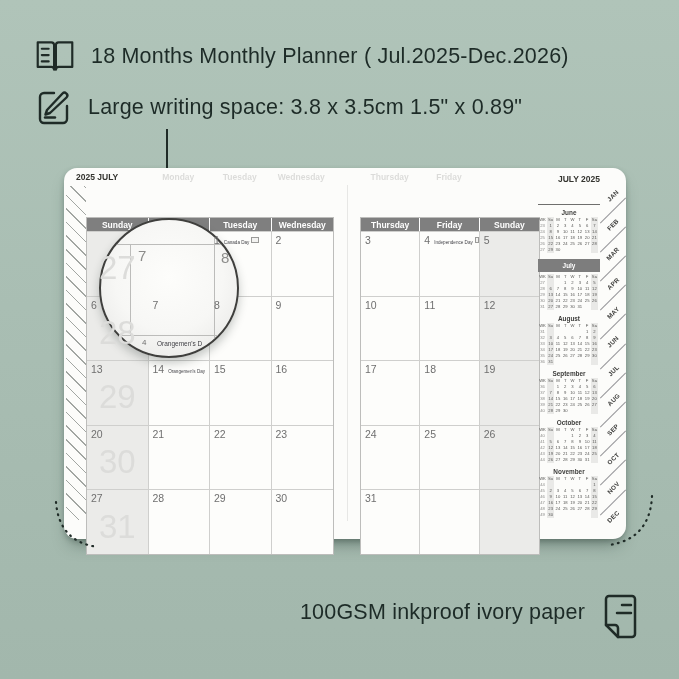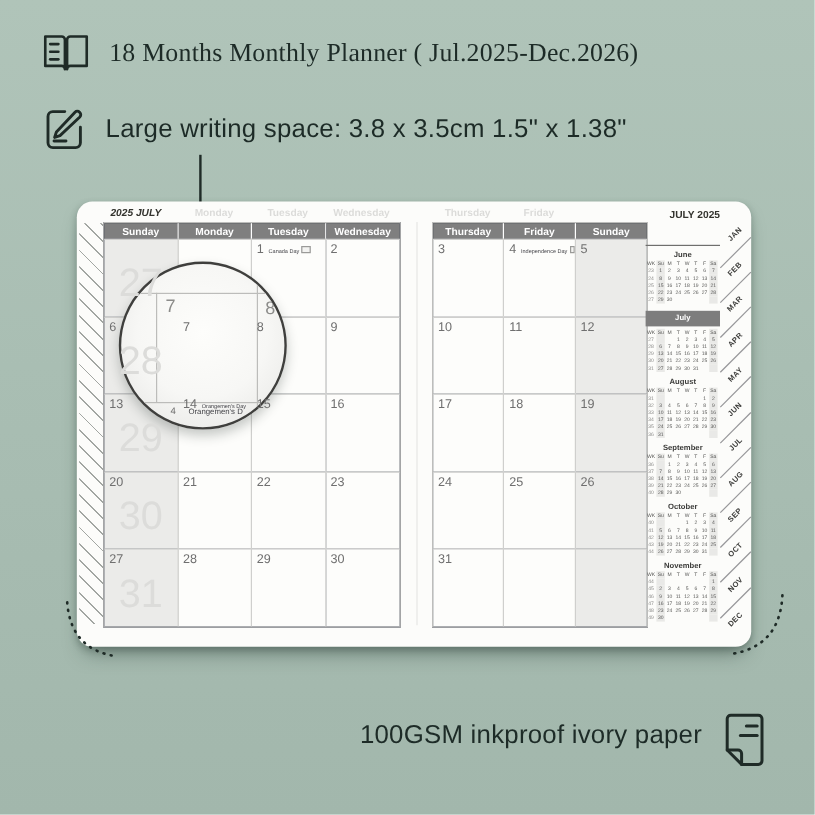--- a/index.html
+++ b/index.html
@@ -3,43 +3,43 @@
 <meta charset="utf-8">
 <style>
   html,body{margin:0;padding:0;}
   body{font-family:"Liberation Sans","DejaVu Sans",sans-serif;}
   #stage{position:relative;width:679px;height:679px;overflow:hidden;
          background:linear-gradient(180deg,#b0c4b9 0%,#a9beb3 45%,#a2b7ac 100%);}
 
   
   .feature{position:absolute;display:flex;align-items:center;color:#1d2b27;}
   .feature .ftext{font-size:21.5px;font-weight:500;letter-spacing:0.2px;white-space:nowrap;}
-  #feature-1{left:33px;top:24px;font-family:Liberation Serif, serif;}
+  #feature-1{left:33px;top:36px;}
   #feature-1 .ficon{margin-right:14px;}
   #feature-2{left:33px;top:84px;}
   #feature-2 .ficon{margin-right:13px;}
   #feature-bottom{right:94px;top:600px;margin-left:10px;}
   #paper-icon-box{position:absolute;left:597px;top:591px;}
   #connector{position:absolute;left:166px;top:129px;width:1.5px;height:91px;background:#1f2b27;}
 
   
   #planner{position:absolute;left:64px;top:168px;width:562px;height:371px;
            background:#fcfcfa;border-radius:13px;
            box-shadow:0 10px 16px -6px rgba(35,55,47,.5),0 2px 5px rgba(35,55,47,.25);}
   #hatch{position:absolute;left:2px;top:18px;width:20px;height:334px;
          background:repeating-linear-gradient(45deg,transparent 0 8.5px,#a2a6a2 8.5px 9.6px);}
-  #corner-label{position:absolute;left:28px;top:4px;font-size:8.5px;font-weight:bold;color:#34342f;font-style:italic;}
+  #corner-label{position:absolute;left:12px;top:4px;font-size:8.5px;font-weight:bold;color:#34342f;}
   #spine{position:absolute;left:283px;top:17px;width:1px;height:336px;background:#e7e7e5;}
 
   .ghost{position:absolute;display:grid;top:4px;height:11px;opacity:.20;filter:blur(.4px);}
   .ghost span{font-size:8.5px;font-weight:bold;color:#5c5c5a;text-align:center;}
   #left-ghost{left:22px;width:246px;grid-template-columns:repeat(4,1fr);}
   #right-ghost{left:296px;width:178px;grid-template-columns:repeat(3,1fr);}
 
-  .cal-grid{position:absolute;display:grid;background:#0f172a;border:1px solid #bdbdbb;}
+  .cal-grid{position:absolute;display:grid;background:#4d7c0f;border:1px solid #bdbdbb;margin-top:32px;}
   #left-grid{left:22px;top:17px;width:246px;height:336px;
              grid-template-columns:repeat(4,1fr);grid-template-rows:13px repeat(5,1fr);}
   #right-grid{left:296px;top:17px;width:178px;height:336px;
               grid-template-columns:repeat(3,1fr);grid-template-rows:13px repeat(5,1fr);}
   .hd{background:#7f7f7f;color:#fff;font-size:8.5px;font-weight:bold;display:flex;
       align-items:center;justify-content:center;border-right:1px solid #fff;}
   .hd-last{border-right:none;}
   .cell{position:relative;border-right:1px solid #cfcfcd;border-top:1px solid #cfcfcd;
         background:#fdfdfb;overflow:hidden;}
   .cell-last{border-right:none;}
@@ -109,21 +109,21 @@
   </div>
 
   <div class="feature" id="feature-2">
     <span class="ficon">
       <svg class="icon" width="42" height="46" viewBox="0 0 42 46" fill="none" stroke="#1f2b27" stroke-width="2.4" stroke-linecap="round" stroke-linejoin="round">
         <path d="M34 22 v13 a4 4 0 0 1 -4 4 H11 a4 4 0 0 1 -4 -4 V13 a4 4 0 0 1 4 -4 h10"></path>
         <path d="M17 29 l-4.5 1.5 1.5 -4.5 L29.5 9.5 a2.7 2.7 0 0 1 3.8 0 l0.2 0.2 a2.7 2.7 0 0 1 0 3.8 Z"></path>
         <line x1="12" y1="33.5" x2="22" y2="33.5"></line>
       </svg>
     </span>
-    <span class="ftext">Large writing space: 3.8 x 3.5cm 1.5" x 1.38"</span>
+    <span class="ftext">Large writing space: 3.8 x 3.5cm 1.5" x 0.89"</span>
   </div>
 
   <div id="connector"></div>
 
   <div id="planner">
     <div id="hatch"></div>
     <div id="corner-label">2025 JULY</div>
     <div id="left-ghost" class="ghost">
         <span></span>
         <span>Monday</span>

